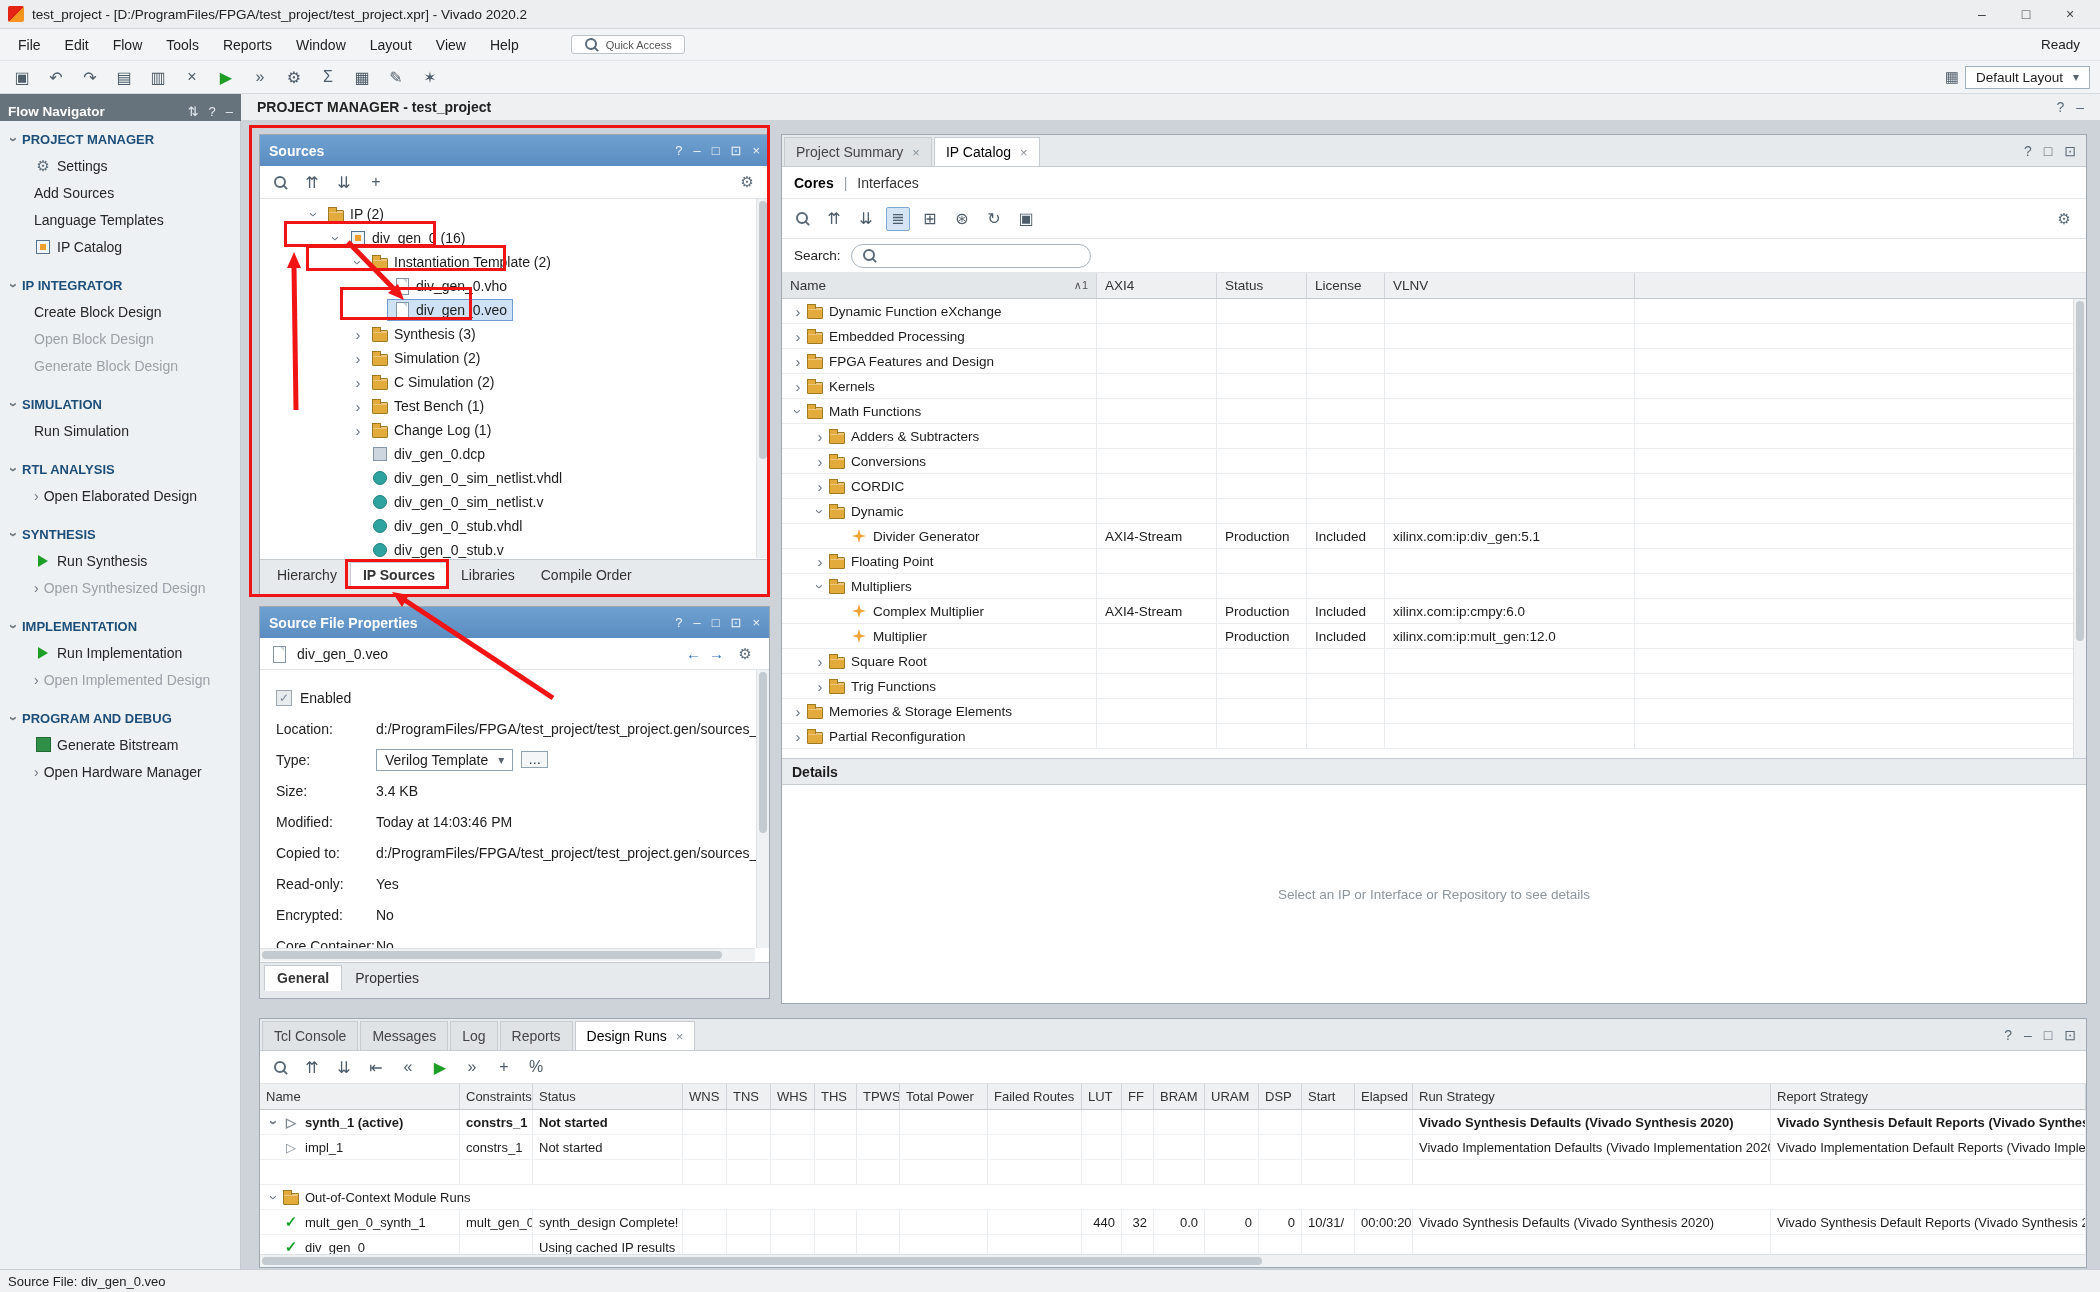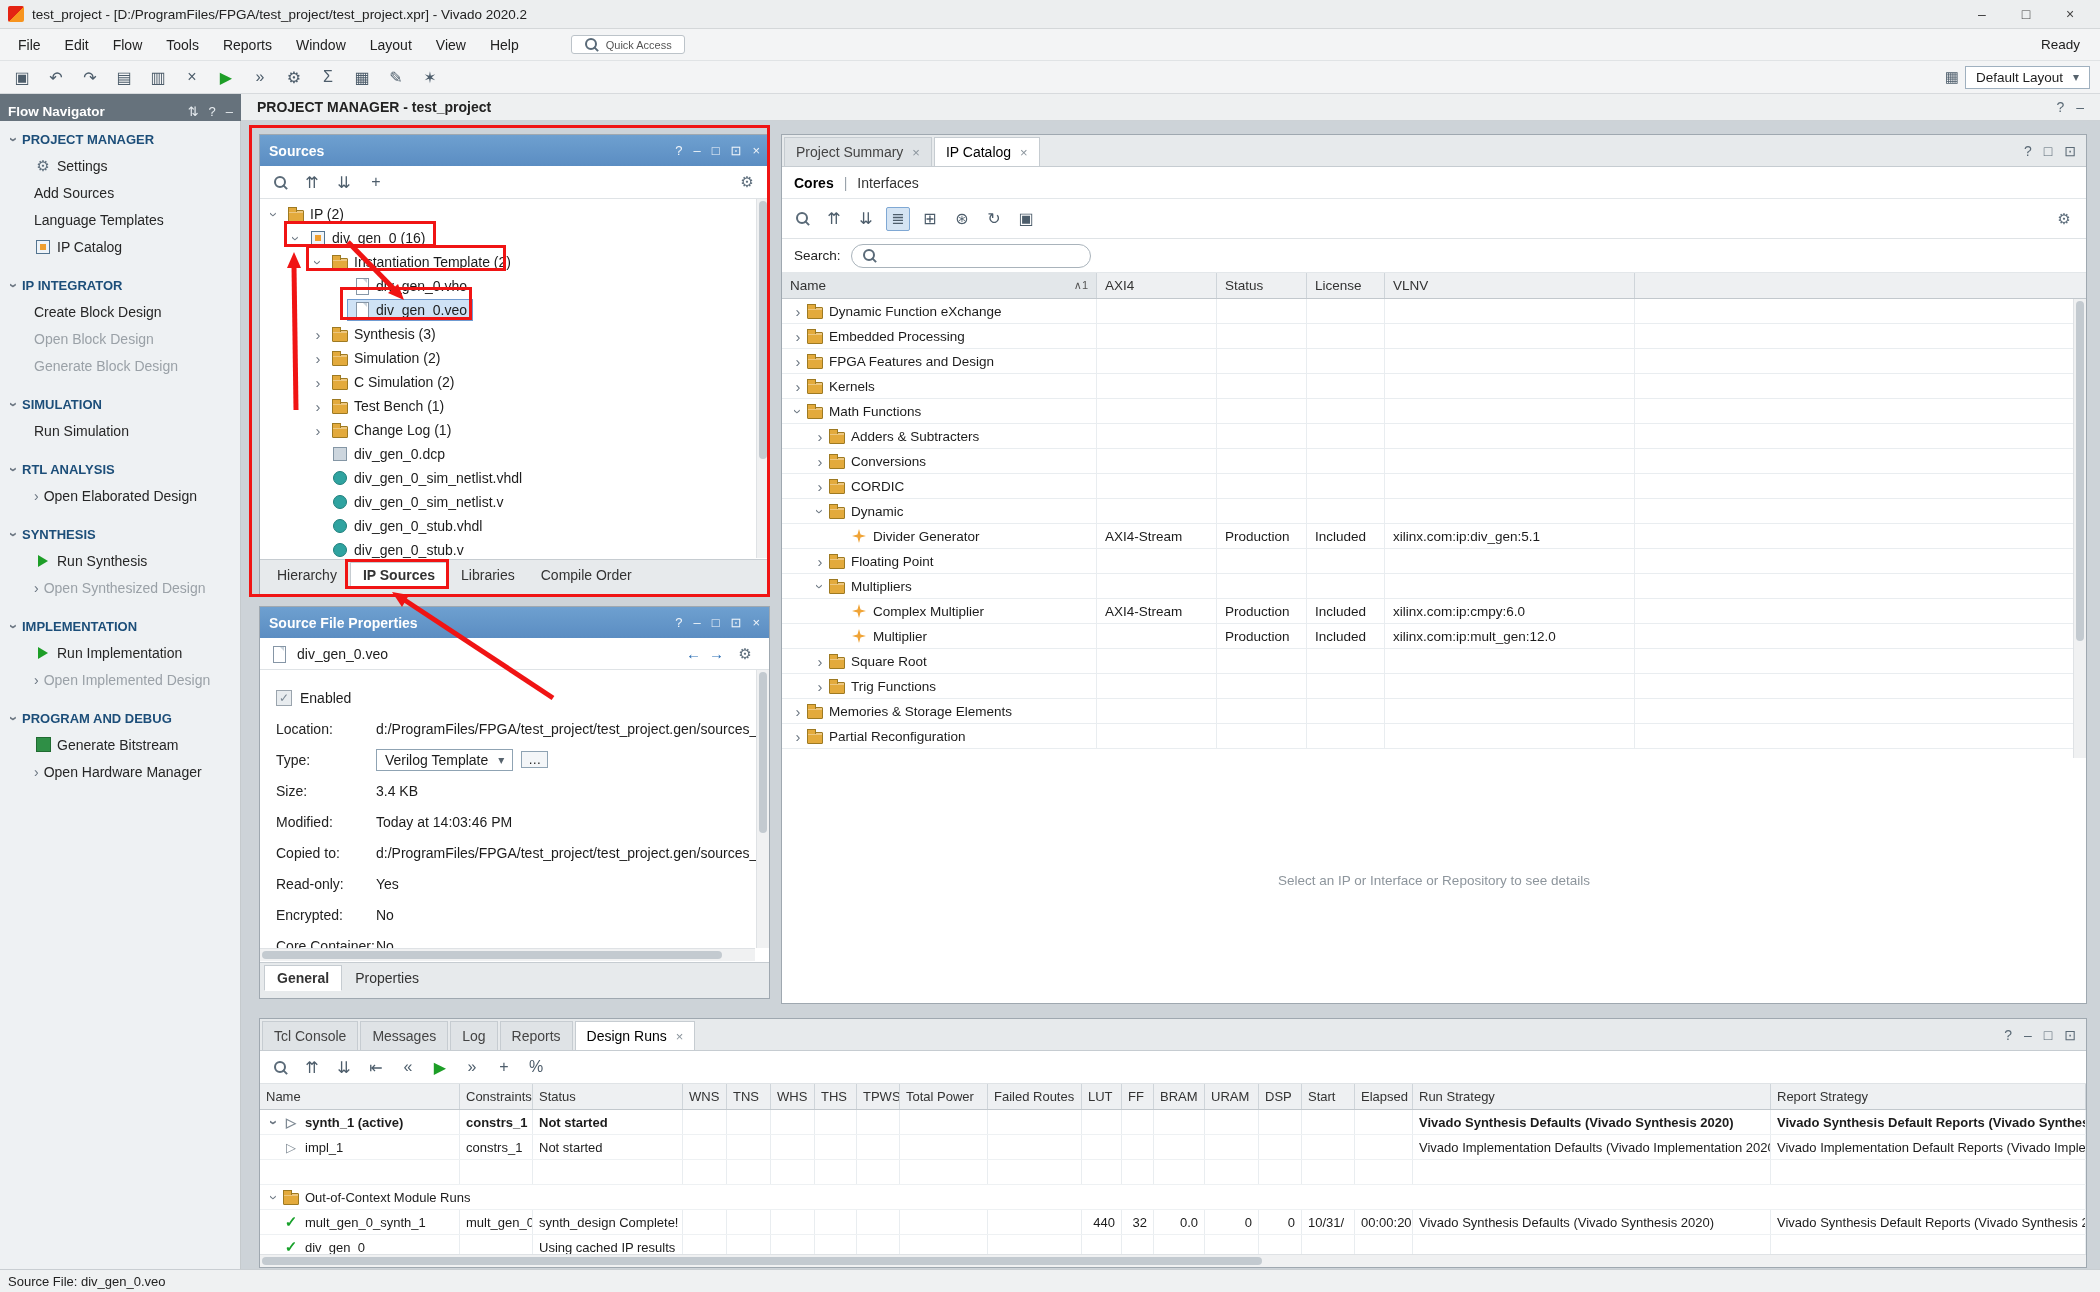--- a/index.html
+++ b/index.html
@@ -79,21 +79,21 @@
   .ic-play::before{content:"";width:0;height:0;border-left:10px solid var(--green);border-top:6px solid transparent;border-bottom:6px solid transparent;}
   .ic-bitstream::before{content:"";width:13px;height:13px;background:#2f8f46;border:1px solid #206b31;}
   .ic-check{color:#18a12b;font-weight:bold;font-size:15px;}
   .ic-playgray{color:#7f8a94;font-size:13px;}
   .chev{display:inline-flex;width:16px;justify-content:center;color:#6a7580;font-size:15px;flex:none;}
   .chev.rot{transform:rotate(90deg);}
   .chev.hid{visibility:hidden;}
 
   
   .sources-panel{left:259px;top:134px;width:511px;height:462px;}
-  .tree-area{flex:1;overflow:hidden;padding-top:3px;position:relative;}
+  .tree-area{flex:1;overflow:hidden;padding-top:3px;position:relative;margin-left:40px;}
   .tree-row{height:24px;display:flex;align-items:center;white-space:nowrap;font-size:14px;}
   .row-content{display:inline-flex;align-items:center;padding:1px 5px;}
   .row-content.sel{background:var(--sel-blue);outline:1px solid #6f9bd1;}
   .vscroll{position:absolute;width:13px;background:#f0f1f2;border-left:1px solid #dfe2e5;}
   .vthumb{position:absolute;left:2px;right:2px;background:#c3cad0;border-radius:4px;}
   .s-vscroll{right:0;top:64px;bottom:37px;}
   .s-vscroll .vthumb{top:2px;height:72%;}
 
   
   .props-panel{left:259px;top:606px;width:511px;height:393px;}
@@ -831,20 +831,23 @@
           <span class="ic ic-folder"></span>
           <span>Partial Reconfiguration</span>
         </div>
         <div class="cell"></div>
         <div class="cell"></div>
         <div class="cell"></div>
         <div class="cell"></div>
         <div class="cell filler"></div>
       </div>
     </div>
+  <div class="details-header">
+    <span>Details</span>
+  </div>
   <div class="details-body">
     <span>Select an IP or Interface or Repository to see details</span>
   </div>
   <div class="vscroll c-vscroll">
       <div class="vthumb"></div>
     </div>
 </div>
 
 <div class="panel bottom-panel">
   <div class="doc-tabbar">

